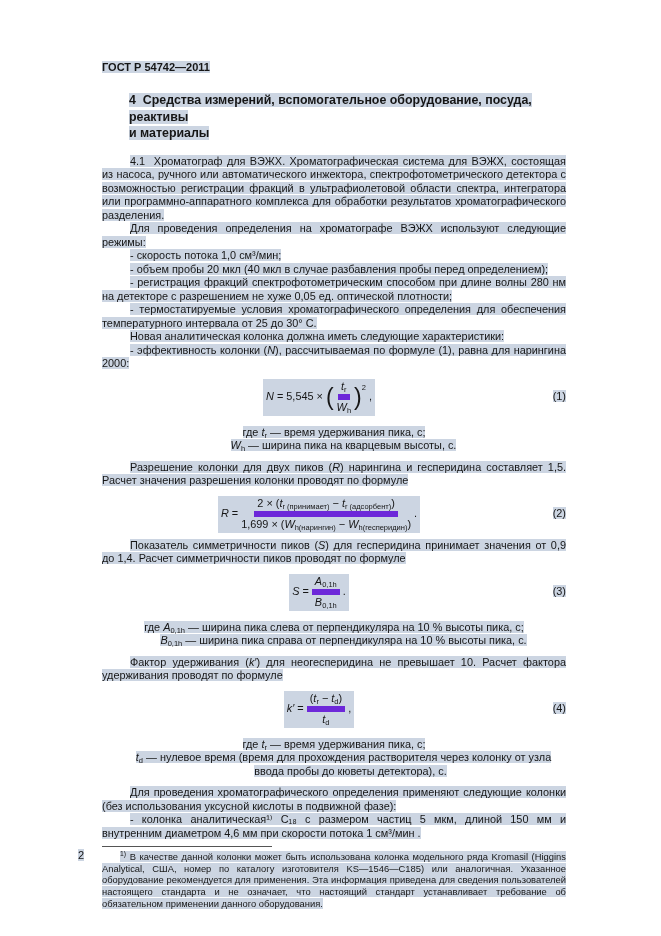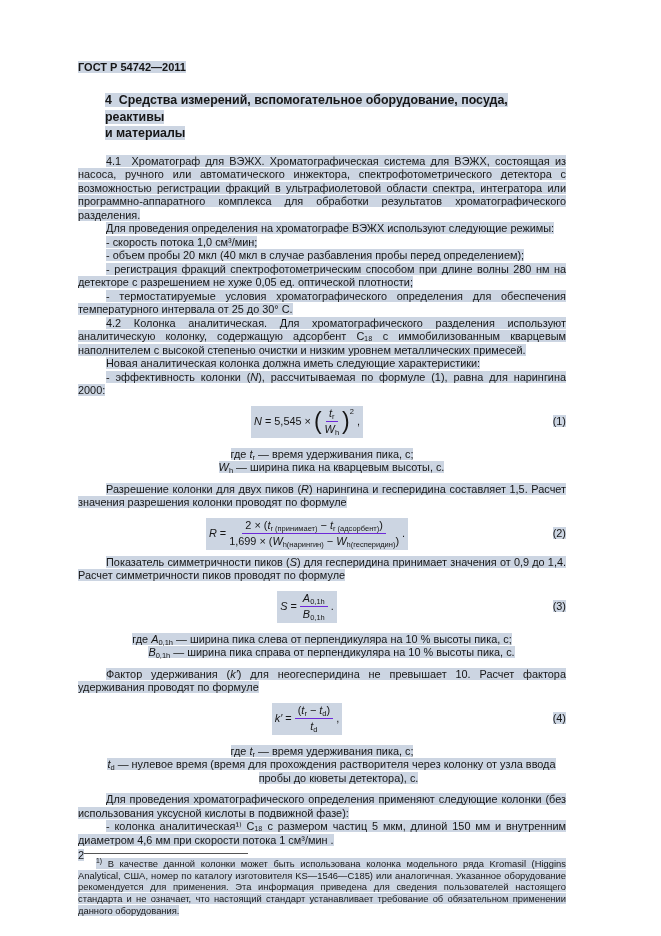--- a/index.html
+++ b/index.html
@@ -1,33 +1,33 @@
 <!DOCTYPE html>
 <html lang="ru"><head>
 <meta charset="utf-8">
 <style>
   html,body{margin:0;padding:0}
   body{width:661px;height:936px;background:#ffffff;color:#161616;
        font-family:"Liberation Sans","DejaVu Sans",sans-serif;}
-  .page{position:relative;width:643px;height:936px;padding:57px 77px 0 78px;
+  .page{position:relative;width:643px;height:936px;padding:57px 77px 0 102px;
         box-sizing:border-box;overflow:hidden;background:#fff}
   .hl{background:#ccd5e2}
   .doc-number{font-size:11px;font-weight:bold}
   .section-title{margin:17px 0 0;padding-left:27px;font-size:12.4px;line-height:16.5px;font-weight:bold}
   .body-text{margin-top:13px;font-size:10.9px;line-height:13.5px;text-align:justify}
   .para{margin:0;text-indent:28px}
   i{font-style:italic}
   sub{font-size:7.5px;line-height:0;vertical-align:-2px}
   sup{font-size:7.5px;line-height:0;vertical-align:4px}
   .formula-row{display:flex;align-items:center;margin:8px 0 6px;text-align:left}
   .formula-center{flex:1;display:flex;justify-content:center}
   .formula-body{display:inline-flex;align-items:center;gap:3px;font-size:10.9px;padding:1px 3px}
   .formula-number{width:30px;text-align:right;font-size:10.9px}
   .frac{display:inline-flex;flex-direction:column;align-items:center}
-  .fnum{display:block;border-bottom:1px solid #6d28d9;padding:0 3px 1px;white-space:nowrap;text-align:center}
+  .fnum{display:block;border-bottom:6px solid #6d28d9;padding:0 3px 1px;white-space:nowrap;text-align:center}
   .fden{display:block;padding-top:1px;white-space:nowrap;text-align:center}
   .paren{font-size:23px;line-height:0.8}
   .pgroup{display:inline-flex;align-items:center}
   .pgroup sup{position:relative;top:-9px}
   .where-block{margin:10px 0 8px;text-align:center}
   .where-line{margin:0}
   .cont{padding-left:19px}
   .hang{padding-left:33px;text-indent:-14px}
   .footnote{margin-top:6px}
   .footnote-rule{width:170px;border-top:1px solid #555;margin-bottom:4px}
@@ -50,21 +50,20 @@
   </h1>
 
   <main class="body-text">
 
     <p class="para"><span class="hl">4.1&nbsp; Хроматограф для ВЭЖХ. Хроматографическая система для ВЭЖХ, состоящая из насоса, ручного или автоматического инжектора, спектрофотометрического детектора с возможностью регистрации фракций в ультрафиолетовой области спектра, интегратора или программно-аппаратного комплекса для обработки результатов хроматографического разделения.</span></p>
     <p class="para"><span class="hl">Для проведения определения на хроматографе ВЭЖХ используют следующие режимы:</span></p>
     <p class="para"><span class="hl">- скорость потока 1,0 см³/мин;</span></p>
     <p class="para"><span class="hl">- объем пробы 20 мкл (40 мкл в случае разбавления пробы перед определением);</span></p>
     <p class="para"><span class="hl">- регистрация фракций спектрофотометрическим способом при длине волны 280 нм на детекторе с разрешением не хуже 0,05 ед. оптической плотности;</span></p>
     <p class="para"><span class="hl">- термостатируемые условия хроматографического определения для обеспечения температурного интервала от 25 до 30° С.</span></p>
-    <p class="para"><span class="hl">4.2 Колонка аналитическая. Для хроматографического разделения используют аналитическую колонку, содержащую адсорбент С₁₈ с иммобилизованным кварцевым наполнителем с высокой степенью очистки и низким уровнем металлических примесей.</span></p>
     <p class="para"><span class="hl">Новая аналитическая колонка должна иметь следующие характеристики:</span></p>
     <p class="para"><span class="hl"><span>- эффективность колонки (</span><i>N</i><span>), рассчитываемая по формуле (1), равна для нарингина 2000:</span></span></p>
 
     <div class="formula-row">
       <div class="formula-center">
         <span class="formula-body hl">
             <i>N</i>
             <span>=</span>
             <span>5,545 ×</span>
             <span class="paren">(</span>

